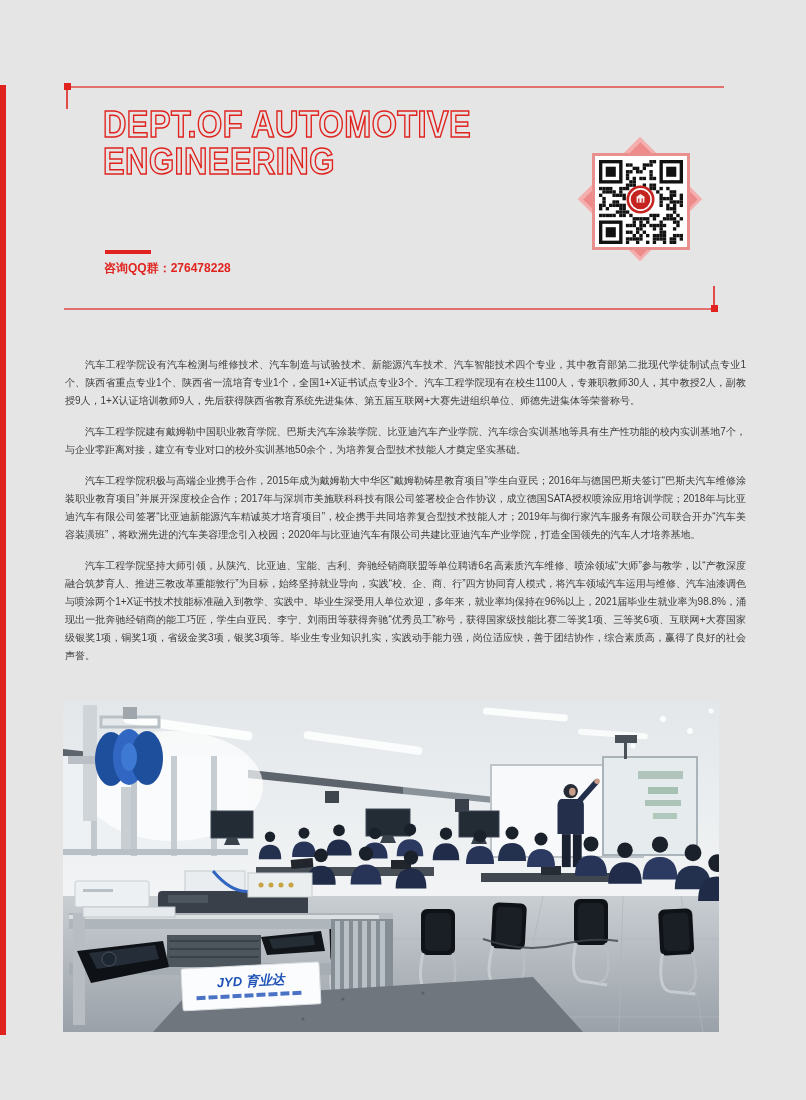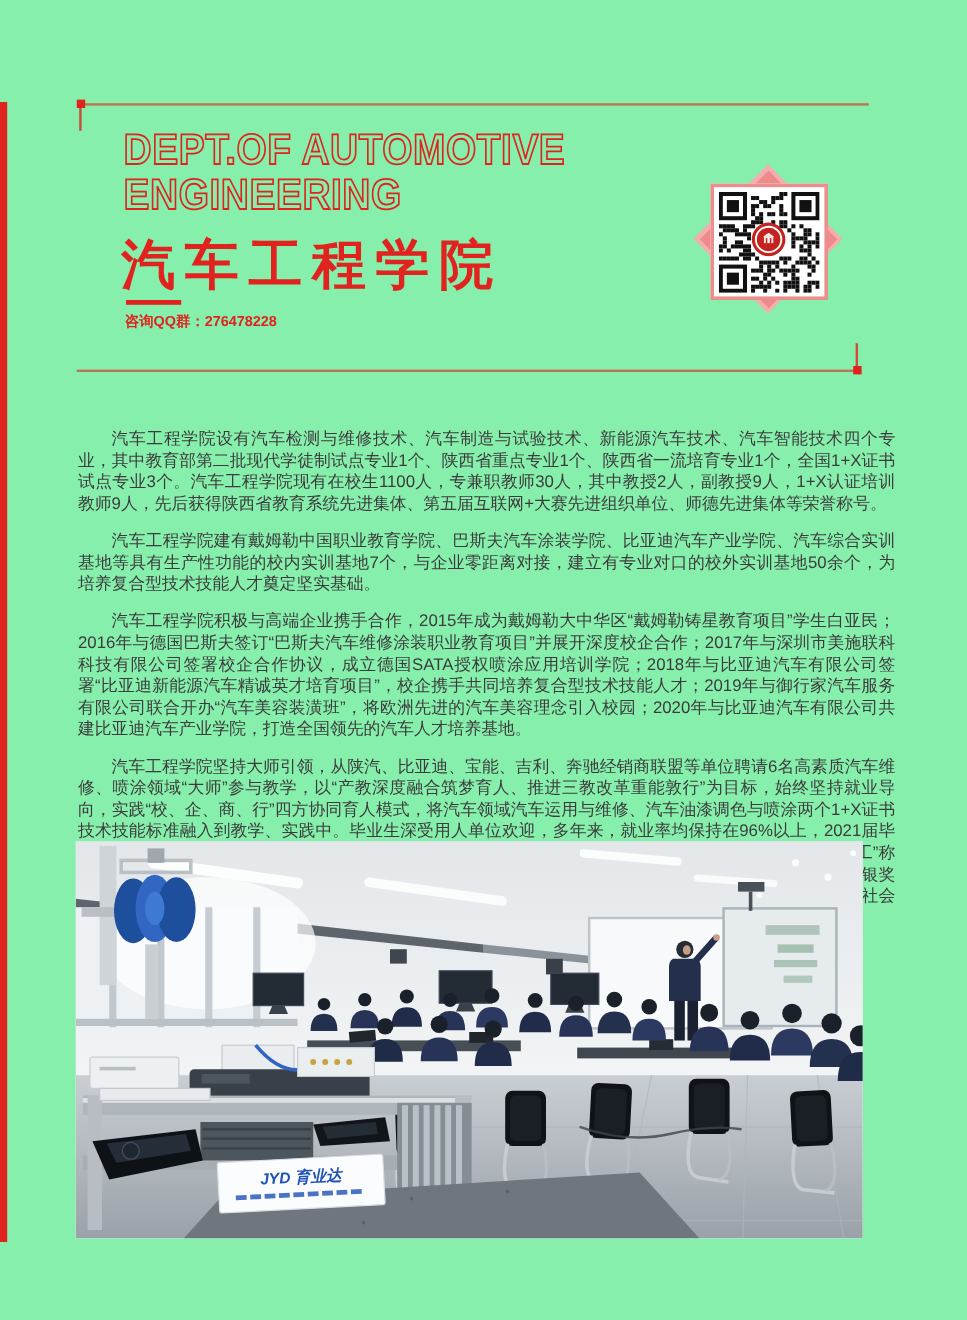--- a/index.html
+++ b/index.html
@@ -1,16 +1,16 @@
 <!DOCTYPE html>
 <html style="--accent-red: #e0231e; --body-text: #3c3c3c; --diamond-pink: #ee8a89; --diamond-pink-light: #f4aeae; --qr-frame-pink: #e9908f;"><head>
 <meta charset="utf-8">
 <style>
   html,body{margin:0;padding:0;background:#ffffff;}
-  .page{position:relative;width:806px;height:1100px;background:#86efac;overflow:hidden;
+  .page{position:relative;width:806px;height:1100px;background:#e5e5e5;overflow:hidden;
         font-family:"Liberation Sans","DejaVu Sans",sans-serif;}
 
   
   .left-bar{position:absolute;left:0;top:85px;width:6px;height:950px;background:var(--accent-red,#e0231e);}
 
   
   .frame-square{position:absolute;width:7px;height:7px;background:var(--accent-red,#e0231e);}
   #sq-top{left:64px;top:83px;}
   #sq-bottom{left:711px;top:305px;}
   .hline{position:absolute;height:2px;background:rgba(224,35,30,.6);}
@@ -37,21 +37,21 @@
   .diamond{position:absolute;transform:rotate(45deg);}
   .d1{left:13px;top:12px;width:88px;height:88px;background:var(--diamond-pink-light,#f4aeae);}
   .d2{left:17px;top:16px;width:81px;height:81px;background:var(--diamond-pink,#ee8a89);}
   .qr-frame{position:absolute;left:9px;top:10px;width:98px;height:97px;background:#fff;
             border:3px solid var(--qr-frame-pink,#e9908f);box-sizing:border-box;
             display:flex;align-items:center;justify-content:center;}
   .qr-logo{position:absolute;left:43px;top:42px;width:29px;height:29px;}
 
   
   .body-text{position:absolute;left:65px;top:356px;width:681px;color:var(--body-text,#3c3c3c);
-             font-size:14px;line-height:18px;text-align:justify;}
+             font-size:10px;line-height:18px;text-align:justify;}
   .body-text p{margin:0 0 13px;text-indent:2em;}
 
   
   .photo{position:absolute;left:63px;top:701px;width:656px;height:331px;overflow:hidden;background:#e4e7ea;}
   .photo svg{display:block;filter:blur(.3px) saturate(.95);}
 </style>
 </head>
 <body>
 
 <div class="page">
@@ -62,21 +62,20 @@
   <div class="hline" id="hl-top"></div>
   <div class="vline" id="vl-top"></div>
   <div class="hline" id="hl-bottom"></div>
   <div class="frame-square" id="sq-bottom"></div>
   <div class="vline" id="vl-bottom"></div>
 
   <div class="title-en">
     <div>DEPT.OF AUTOMOTIVE</div>
     <div>ENGINEERING</div>
   </div>
-  <div class="title-zh">汽车工程学院</div>
   <div class="title-underline"></div>
   <div class="qq-line">咨询QQ群：276478228</div>
 
   <div class="qr-wrap">
     <div class="diamond d1"></div>
     <div class="diamond d2"></div>
     <div class="qr-frame">
       <svg id="qr-svg" width="84" height="84" viewBox="0 0 84 84">
         <rect x="0" y="0" width="84" height="84" fill="#ffffff"></rect>
       <rect x="50.4" y="0" width="3.36" height="3.36" fill="#111111"></rect>

